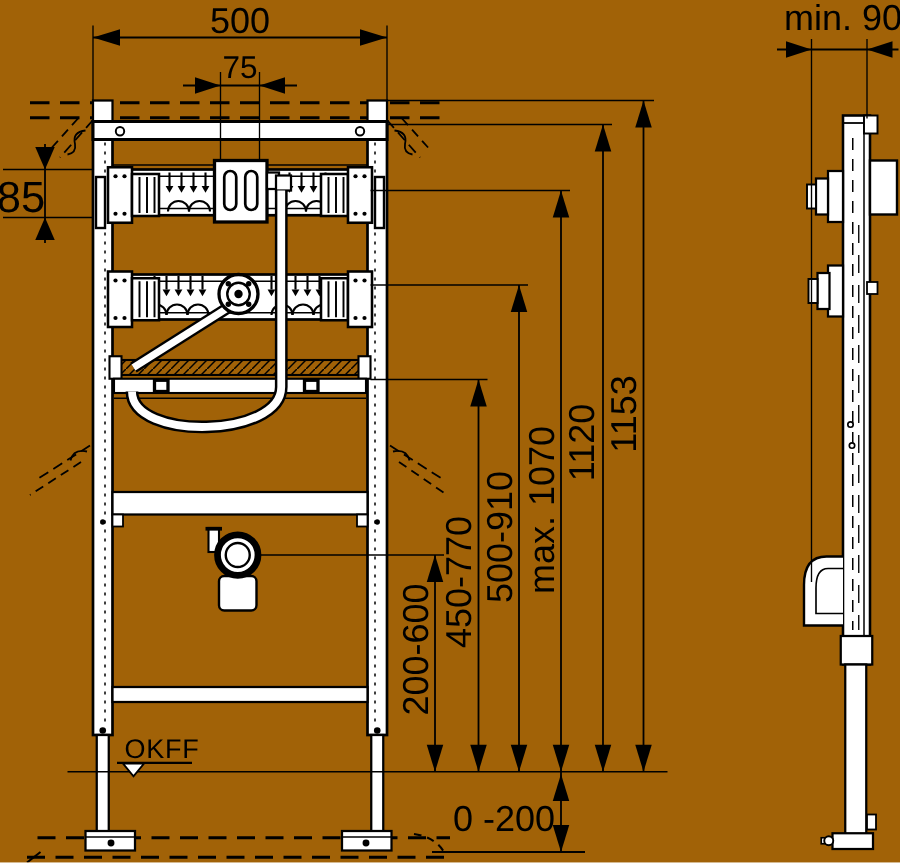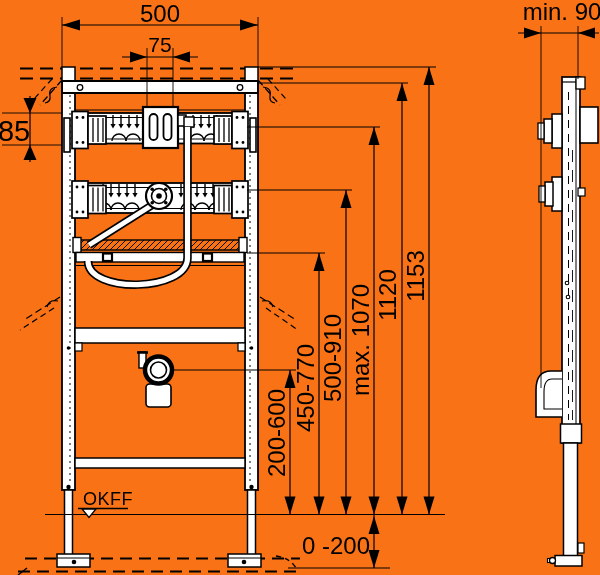--- a/index.html
+++ b/index.html
@@ -1,16 +1,16 @@
 <!DOCTYPE html>
 <html><head>
 <meta charset="utf-8">
 <style>
   html,body{margin:0;padding:0;background:#ffffff;}
-  .stage{position:relative;width:600px;height:575px;background:#f97316;overflow:hidden;
+  .stage{position:relative;width:600px;height:575px;background:#a16207;overflow:hidden;
          font-family:"Liberation Sans", sans-serif;}
   svg{display:block;}
   text{font-family:"Liberation Sans", sans-serif;fill:#000;}
   .dim{font-size:24px;}
   .dim-sm{font-size:21px;}
   .dim-lg{font-size:29px;}
   .okff{font-size:18px;letter-spacing:.5px;}
 </style>
 </head>
 <body>

